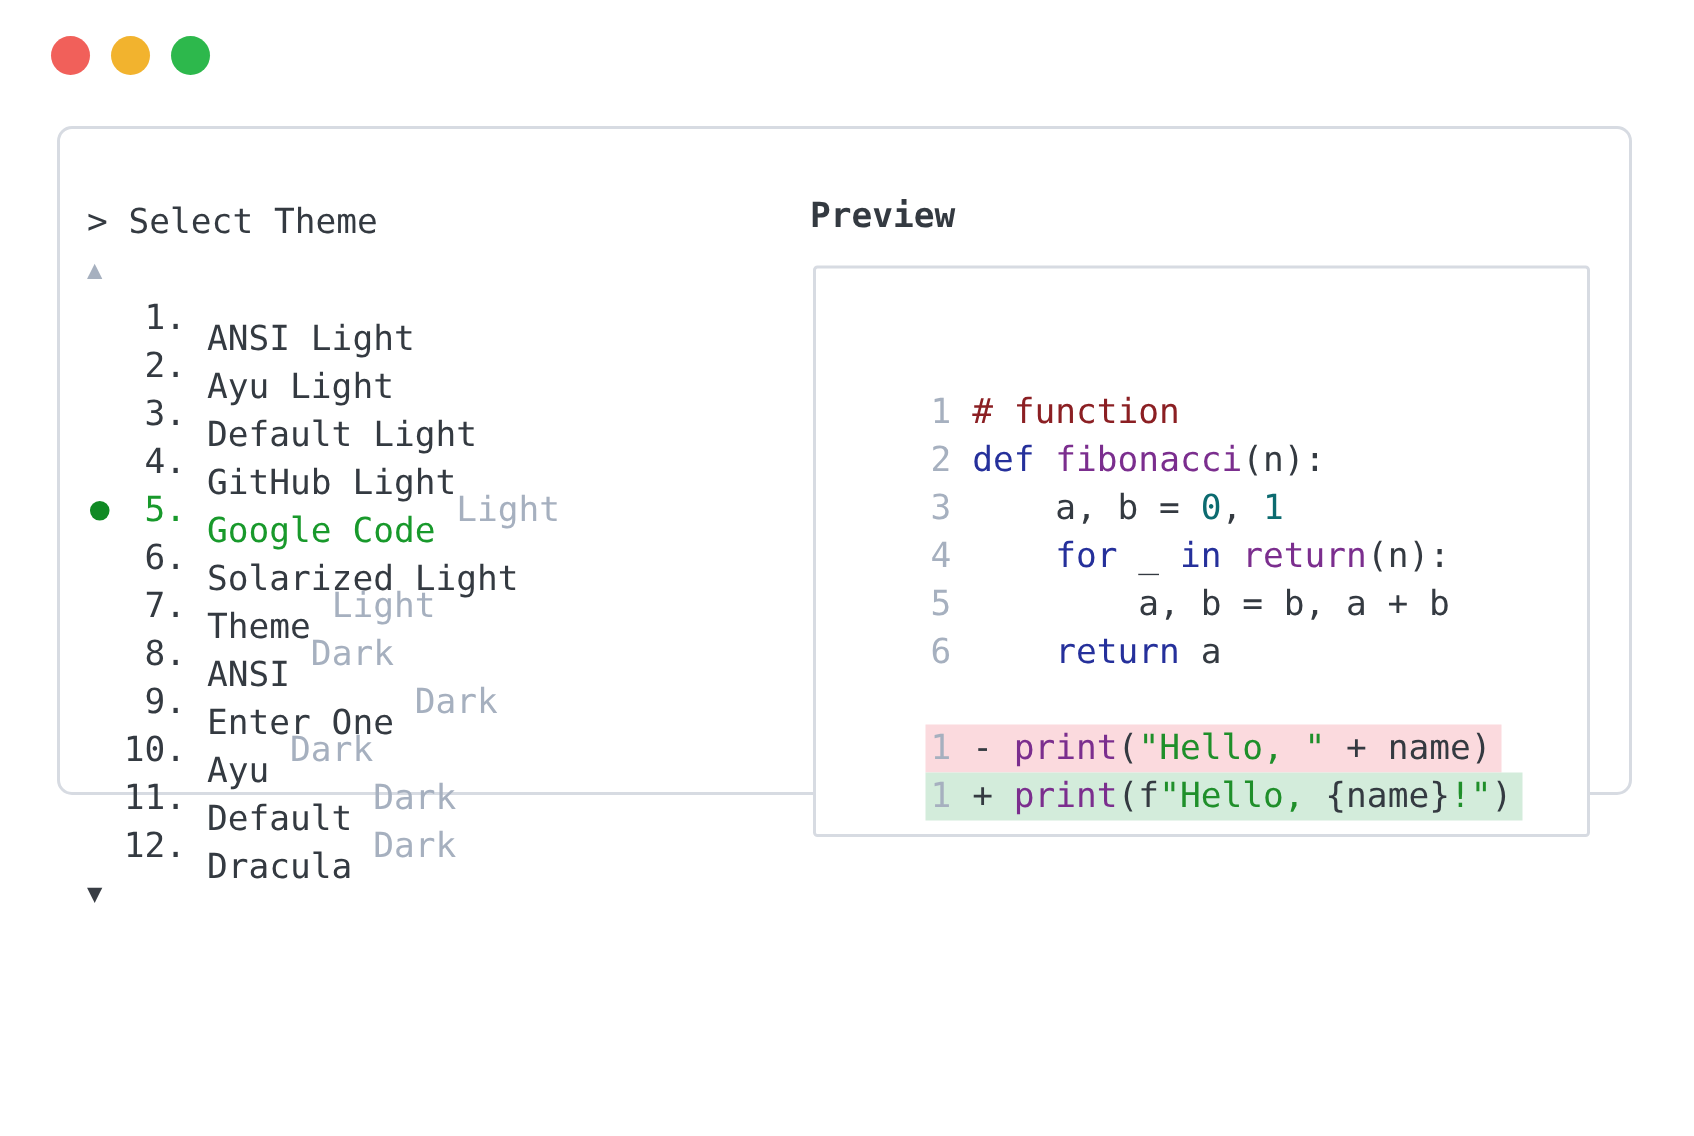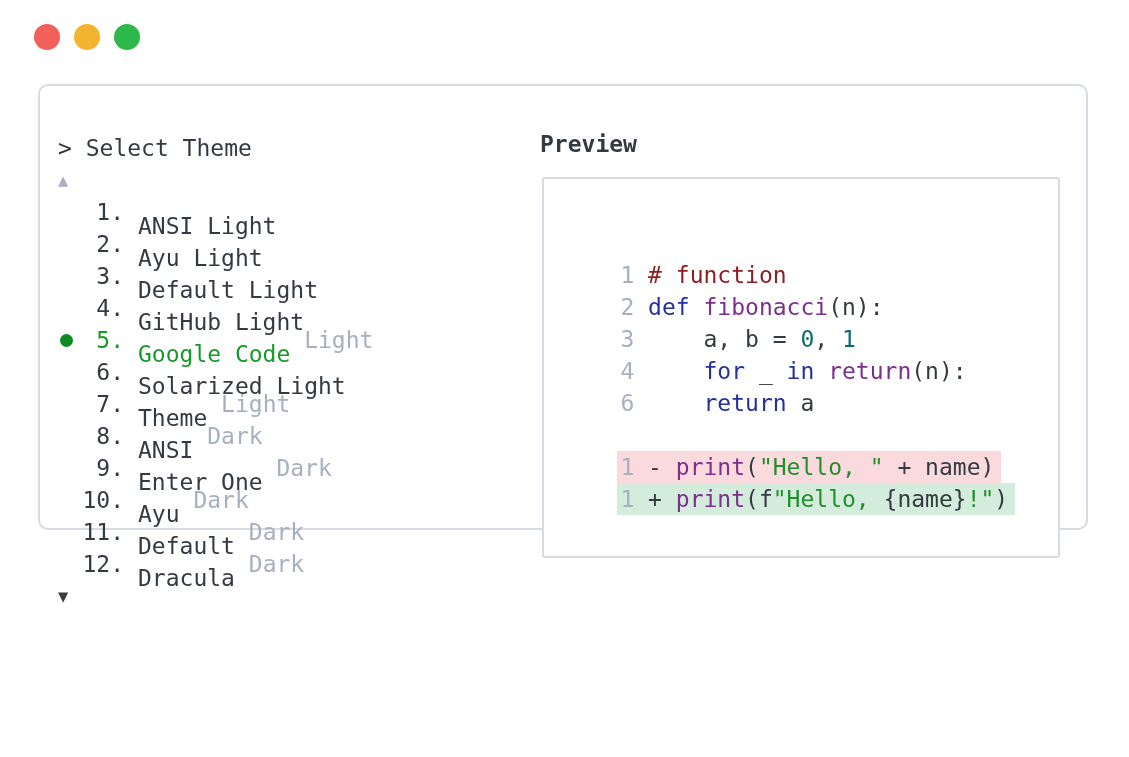--- a/index.html
+++ b/index.html
@@ -172,20 +172,23 @@
         <div class="code-row">
     <span class="lnum">2</span><span> </span><span class="ctext"><span class="tok-kwd">def</span><span class="tok-pln"> </span><span class="tok-typ">fibonacci</span><span class="tok-pln">(n):</span></span>
   </div>
         <div class="code-row">
     <span class="lnum">3</span><span> </span><span class="ctext"><span class="tok-pln">    a, b = </span><span class="tok-lit">0</span><span class="tok-pln">, </span><span class="tok-lit">1</span></span>
   </div>
         <div class="code-row">
     <span class="lnum">4</span><span> </span><span class="ctext"><span class="tok-pln">    </span><span class="tok-kwd">for</span><span class="tok-pln"> _ </span><span class="tok-kwd">in</span><span class="tok-pln"> </span><span class="tok-typ">return</span><span class="tok-pln">(n):</span></span>
   </div>
         <div class="code-row">
+    <span class="lnum">5</span><span> </span><span class="ctext"><span class="tok-pln">        a, b = b, a + b</span></span>
+  </div>
+        <div class="code-row">
     <span class="lnum">6</span><span> </span><span class="ctext"><span class="tok-pln">    </span><span class="tok-kwd">return</span><span class="tok-pln"> a</span></span>
   </div>
       </div>
     <div class="code-row"> </div>
     <div id="diff-lines">
         <div class="code-row">
     <span class="hl removed"><span class="lnum">1</span><span> </span><span class="ctext"><span class="tok-pln">- </span><span class="tok-typ">print</span><span class="tok-pln">(</span><span class="tok-str">"Hello, "</span><span class="tok-pln"> + name)</span></span></span>
   </div>
         <div class="code-row">
     <span class="hl added"><span class="lnum">1</span><span> </span><span class="ctext"><span class="tok-pln">+ </span><span class="tok-typ">print</span><span class="tok-pln">(f</span><span class="tok-str">"Hello, </span><span class="tok-pln">{name}</span><span class="tok-str">!"</span><span class="tok-pln">)</span></span></span>

